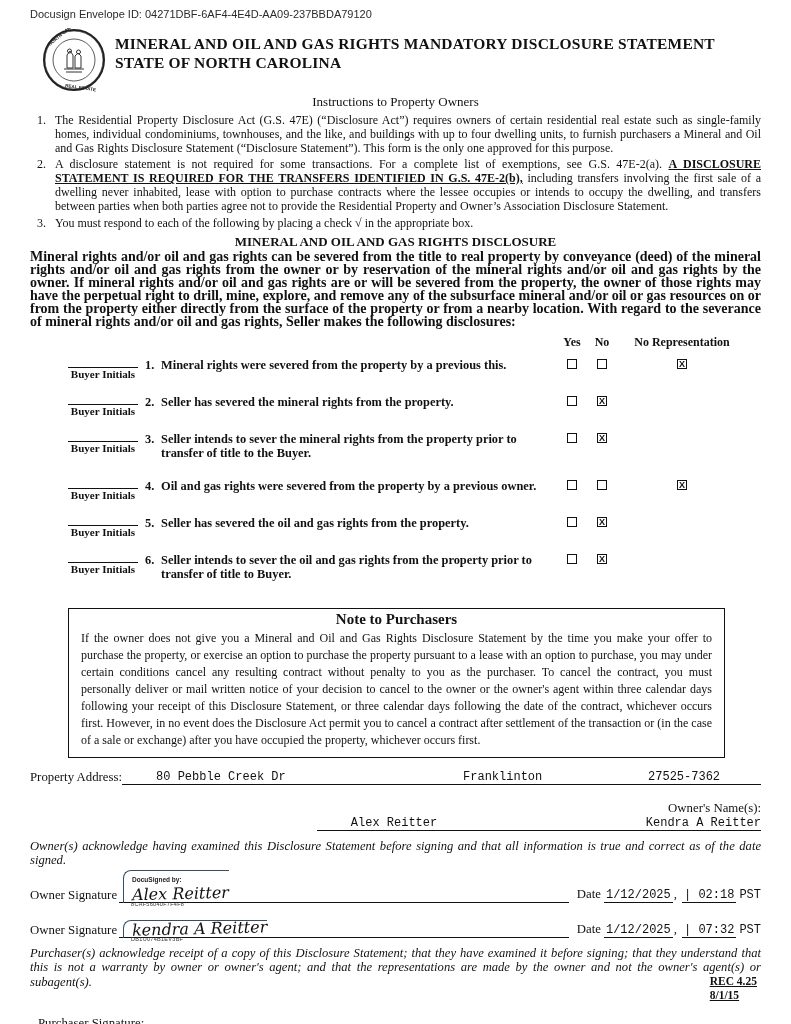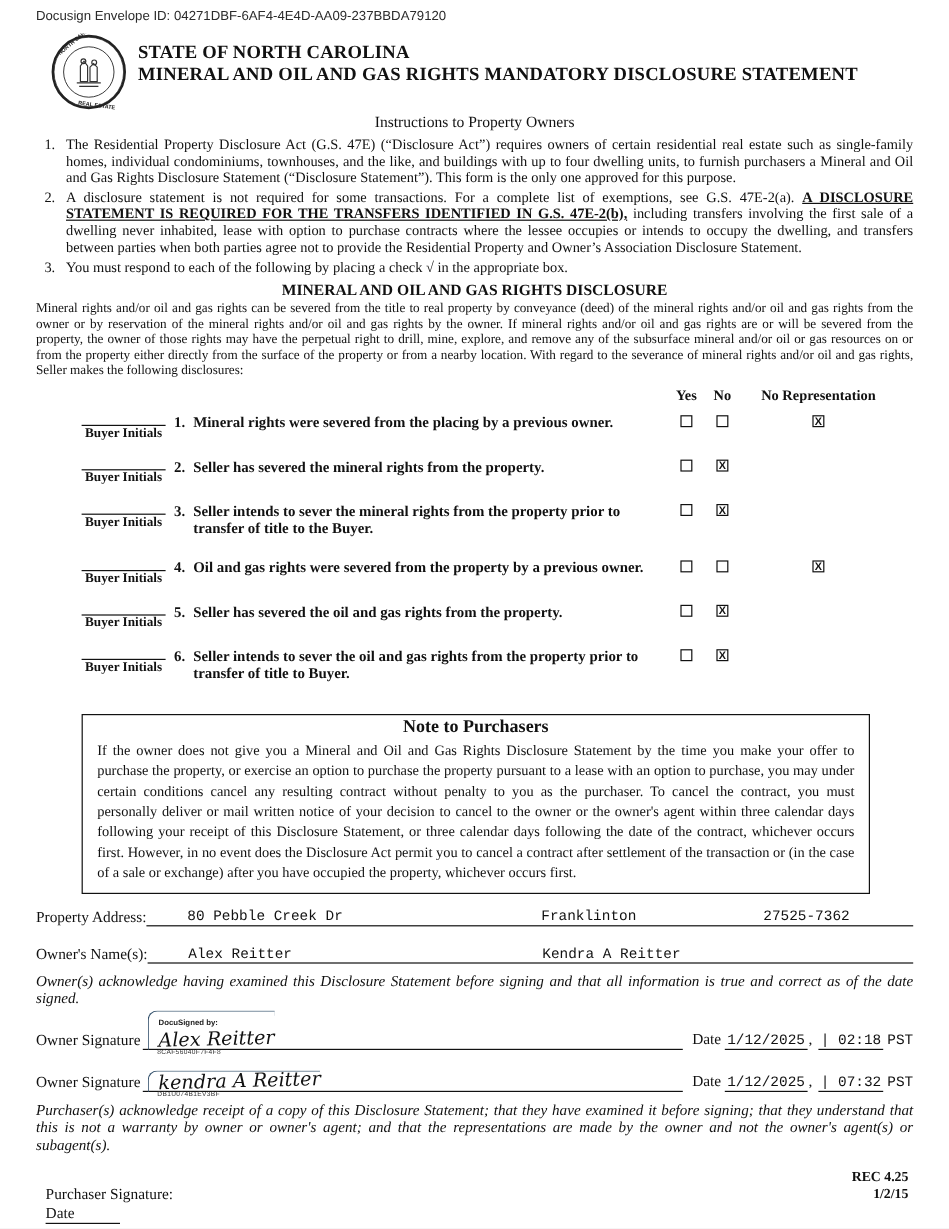--- a/index.html
+++ b/index.html
@@ -17,21 +17,21 @@
   .title-line { font-weight:bold; font-size:15.5px; letter-spacing:0.2px; line-height:19px; }
   .instr-head { text-align:center; font-weight:normal; font-size:13px; margin-top:-4px; margin-bottom:4px; }
   
   .olist { font-size:12px; line-height:13.8px; text-align:justify; }
   .oitem { display:flex; margin-bottom:3px; }
   .onum { width:16px; flex:0 0 16px; margin-right:9px; text-align:right; }
   .otext { flex:1; }
   .bold-underline { font-weight:bold; text-decoration:underline; }
   
   .disc-head { text-align:center; font-weight:bold; font-size:13px; margin-top:4px; margin-bottom:1px; }
-  .disc-body { font-weight:normal; font-size:11px; line-height:12.9px; text-align:justify; }
+  .disc-body { font-weight:bold; font-size:14px; line-height:12.9px; text-align:justify; }
   
   .ctable { margin-left:38px; margin-top:6px; }
   .chead { display:flex; font-weight:bold; font-size:12px; margin-bottom:8px; }
   .chead .h-yes { margin-left:489px; width:30px; text-align:center; }
   .chead .h-no { width:30px; text-align:center; }
   .chead .h-norep { width:130px; text-align:center; }
   .crow { display:flex; align-items:flex-start; }
   .crow.s1 { min-height:37px; }
   .crow.s2 { min-height:47px; }
   .initials { width:70px; flex:0 0 70px; border-top:1.6px solid #111; text-align:center;
@@ -45,22 +45,22 @@
           font-size:9px; font-weight:bold; line-height:8px; text-align:center; color:#111; }
   
   .notebox { border:1.6px solid #111; margin:8px 36px 0 38px; padding:2px 12px 8px 12px; }
   .note-title { text-align:center; font-weight:bold; font-size:15px; margin-bottom:2px; }
   .note-body { font-size:12px; line-height:17px; text-align:justify; }
   
   .mono { font-family:"Liberation Mono", "DejaVu Sans Mono", monospace; font-size:12px; }
   .fillrow { display:flex; align-items:flex-end; font-size:12.8px; }
   .addr-line { margin-top:12px; }
   .addr-vals { flex:1; display:flex; border-bottom:1.2px solid #111; padding-left:4px; }
-  .addr-a { width:295px;margin-left:30px; } .addr-c { width:185px; } .addr-z { flex:1; }
-  .owner-line { margin-top:16px; }
+  .addr-a { width:295px;margin-left:30px; } .addr-c { width:185px;margin-left:12px; } .addr-z { flex:1; }
+  .owner-line { margin-top:16px;flex-direction:column; }
   .ital { font-style:italic; font-size:12.6px; line-height:14.5px; text-align:justify; margin-top:8px; }
   
   .sigrow { display:flex; align-items:flex-end; margin-top:13px; font-size:12.8px; position:relative; }
   .sigline { flex:1; border-bottom:1.3px solid #111; position:relative; height:22px; margin-left:2px; }
   .ds-stamp { position:absolute; left:4px; bottom:-1px; border-left:1.4px solid #33506b; border-top:1.4px solid #33506b;
               border-top-left-radius:8px; padding:0 0 0 8px; }
   .ds-label { font-family:"Liberation Sans", sans-serif; font-size:6.5px; font-weight:bold; color:#222; }
   .ds-name { font-family:"DejaVu Serif", serif; font-style:italic; font-size:16px; line-height:15px;
              transform:rotate(-1.5deg); display:inline-block; white-space:nowrap; }
   .ds-id { font-family:"Liberation Sans", sans-serif; font-size:5.5px; color:#333; letter-spacing:0.3px; }
@@ -69,21 +69,21 @@
   .date-label { margin-right:3px; }
   .date-val { border-bottom:1.2px solid #111; padding:0 2px; }
   .time-val { margin-left:4px; border-bottom:1.2px solid #111; padding:0 2px; }
   .tz { margin-left:3px; }
   .comma { margin:0 1px; }
   
   .blankrow { display:flex; align-items:baseline; margin-top:27px; font-size:12.8px;flex-direction:column; }
   .blankline { flex:1; border-bottom:1.3px solid #111; height:14px; }
   .b-date { width:62px; border-bottom:1.2px solid #111; margin-left:6px; }
   .b-year { width:34px; border-bottom:1.2px solid #111; margin-left:4px; }
-  .footer { position:absolute; right:34px; bottom:22px; text-align:right; font-size:11.5px; font-weight:bold; line-height:14px; }
+  .footer { position:absolute; right:34px; bottom:22px; text-align:left; font-size:11.5px; font-weight:bold; line-height:14px;text-decoration:underline; }
 </style>
 </head>
 <body>
 
 <div class="page">
 
   <div class="envelope">Docusign Envelope ID: 04271DBF-6AF4-4E4D-AA09-237BBDA79120</div>
 
   <div class="masthead">
     <div class="seal">
@@ -99,22 +99,22 @@
           <path d="M22 41 h20"></path>
           <path d="M24 44 h16"></path>
         </g>
         <g font-family="Liberation Sans, sans-serif" font-size="4.6" fill="#222" font-weight="bold">
           <text x="8" y="18" transform="rotate(-40 8 18)">NORTH CAROLINA</text>
           <text x="23" y="59" transform="rotate(8 23 59)">REAL ESTATE</text>
         </g>
       </svg>
     </div>
     <div class="titles">
+      <div class="title-line">MINERAL AND OIL AND GAS RIGHTS MANDATORY DISCLOSURE STATEMENT</div>
       <div class="title-line">STATE OF NORTH CAROLINA</div>
-      <div class="title-line">MINERAL AND OIL AND GAS RIGHTS MANDATORY DISCLOSURE STATEMENT</div>
     </div>
   </div>
 
   <div class="instr-head">Instructions to Property Owners</div>
 
   <div class="olist">
     <div class="oitem">
       <span class="onum">1.</span>
       <span class="otext">The Residential Property Disclosure Act (G.S. 47E) (“Disclosure Act”) requires owners of certain residential real estate such as single-family homes, individual condominiums, townhouses, and the like, and buildings with up to four dwelling units, to furnish purchasers a Mineral and Oil and Gas Rights Disclosure Statement (“Disclosure Statement”). This form is the only one approved for this purpose.</span>
     </div>
@@ -135,21 +135,21 @@
     <div class="chead">
       <span class="h-yes">Yes</span>
       <span class="h-no">No</span>
       <span class="h-norep">No Representation</span>
     </div>
 
     <div class="crow s1">
       <span class="initials">Buyer Initials</span>
       <span class="stmt">
           <span class="snum">1.</span>
-          <span class="stext">Mineral rights were severed from the placing by a previous owner.</span>
+          <span class="stext">Mineral rights were severed from the property by a previous this.</span>
         </span>
       <span class="cbcell">
           <span class="cbox"></span>
         </span>
       <span class="cbcell">
           <span class="cbox"></span>
         </span>
       <span class="cbcell norep">
           <span class="cbox">X</span>
         </span>
@@ -306,16 +306,16 @@
     <span>Purchaser Signature:</span>
     <span class="blankline"></span>
     <span style="margin-left:8px">Date</span>
     <span class="b-date"></span>
     <span>,</span>
     <span class="b-year"></span>
   </div>
 
   <div class="footer">
     <div>REC 4.25</div>
-    <div>1/2/15</div>
+    <div>8/1/15</div>
   </div>
 
 </div>
 
 </body></html>

